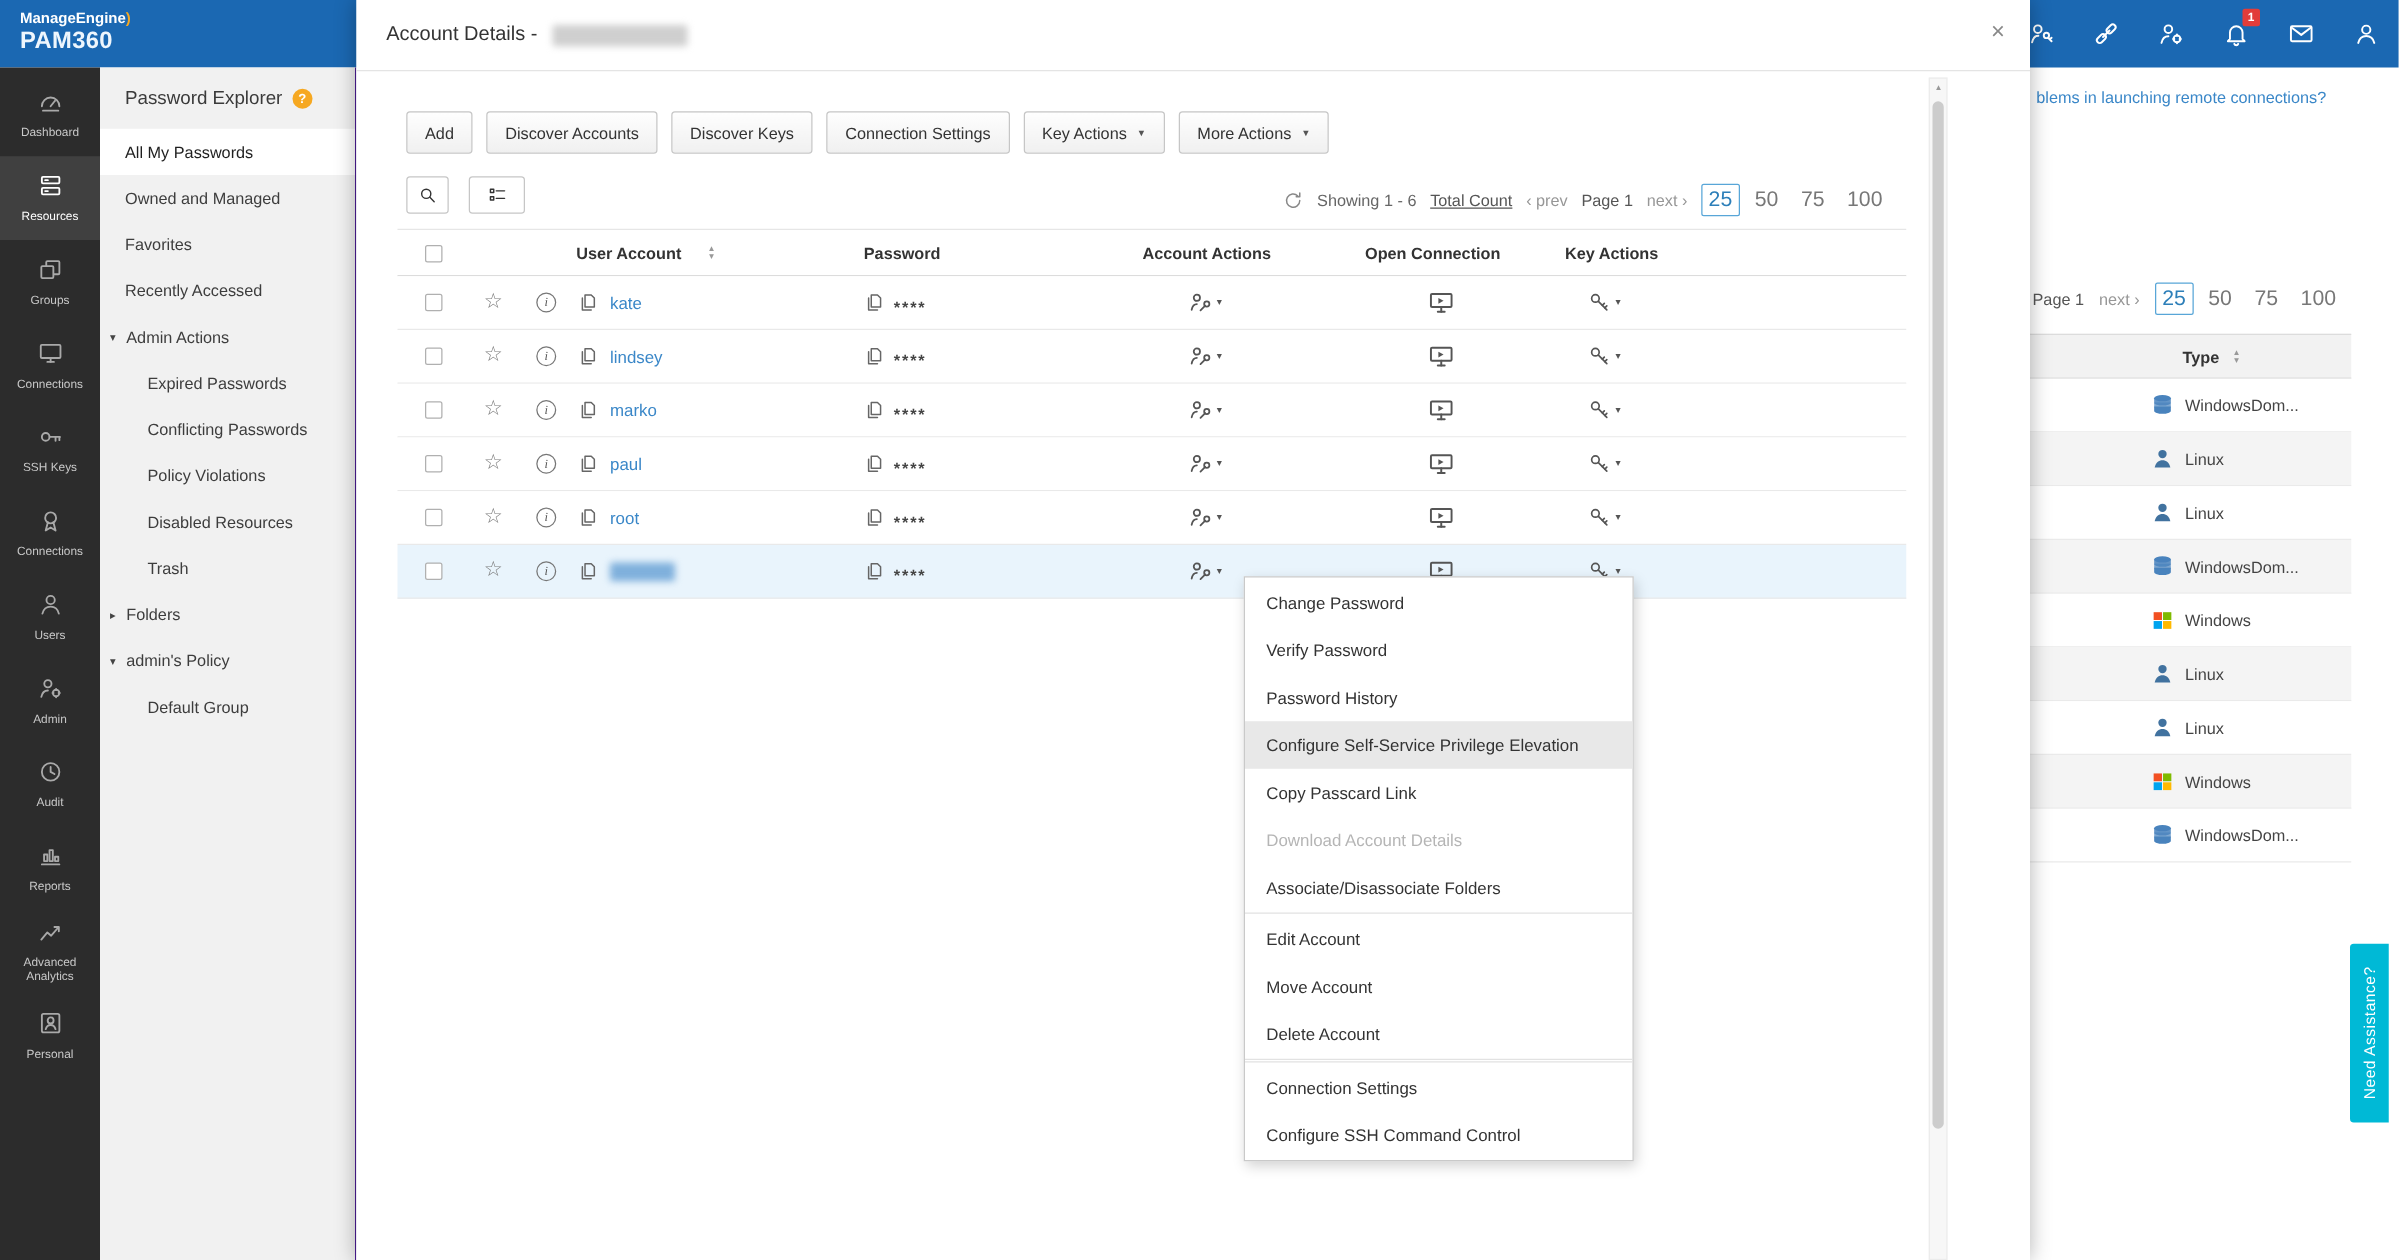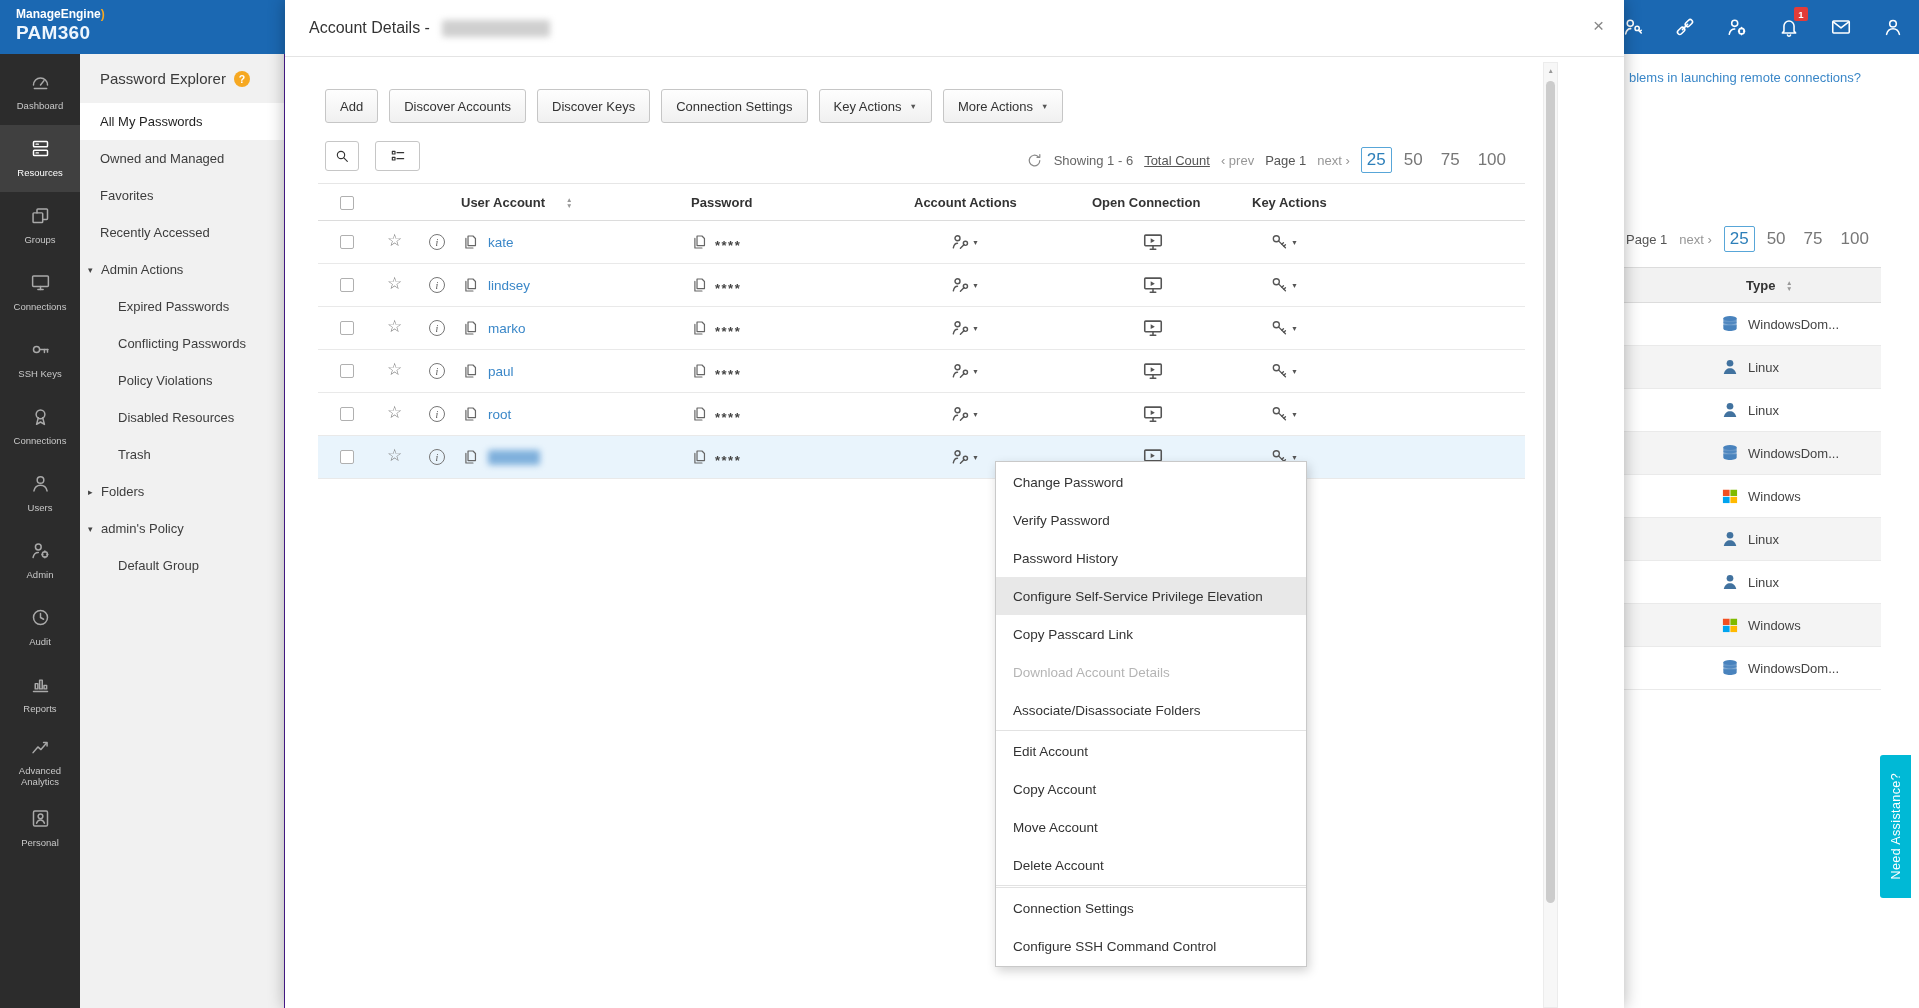--- a/index.html
+++ b/index.html
@@ -754,21 +754,20 @@
   <div class="ctx">
       <div class="ctx-item">Change Password</div>
       <div class="ctx-item">Verify Password</div>
       <div class="ctx-item">Password History</div>
       <div class="ctx-item hl">Configure Self-Service Privilege Elevation</div>
       <div class="ctx-item">Copy Passcard Link</div>
       <div class="ctx-item dis">Download Account Details</div>
       <div class="ctx-item">Associate/Disassociate Folders</div>
       <div class="ctx-sep"></div>
       <div class="ctx-item">Edit Account</div>
-      <div class="ctx-item">Copy Account</div>
       <div class="ctx-item">Move Account</div>
       <div class="ctx-item">Delete Account</div>
       <div class="ctx-sep"></div>
       <div class="ctx-sep"></div>
       <div class="ctx-item">Connection Settings</div>
       <div class="ctx-item">Configure SSH Command Control</div>
     </div>
   <div class="mscroll">
     <span class="up">▲</span>
     <div class="mthumb"></div>

